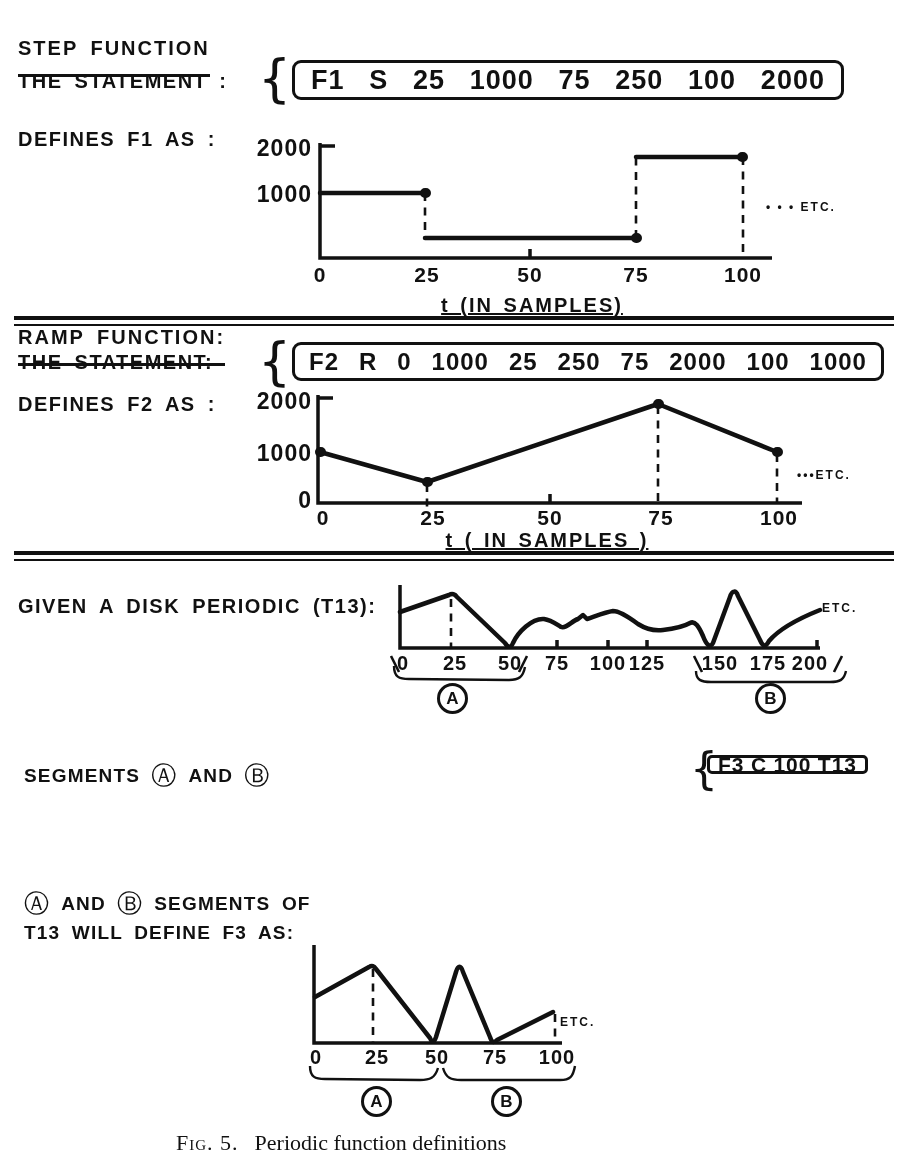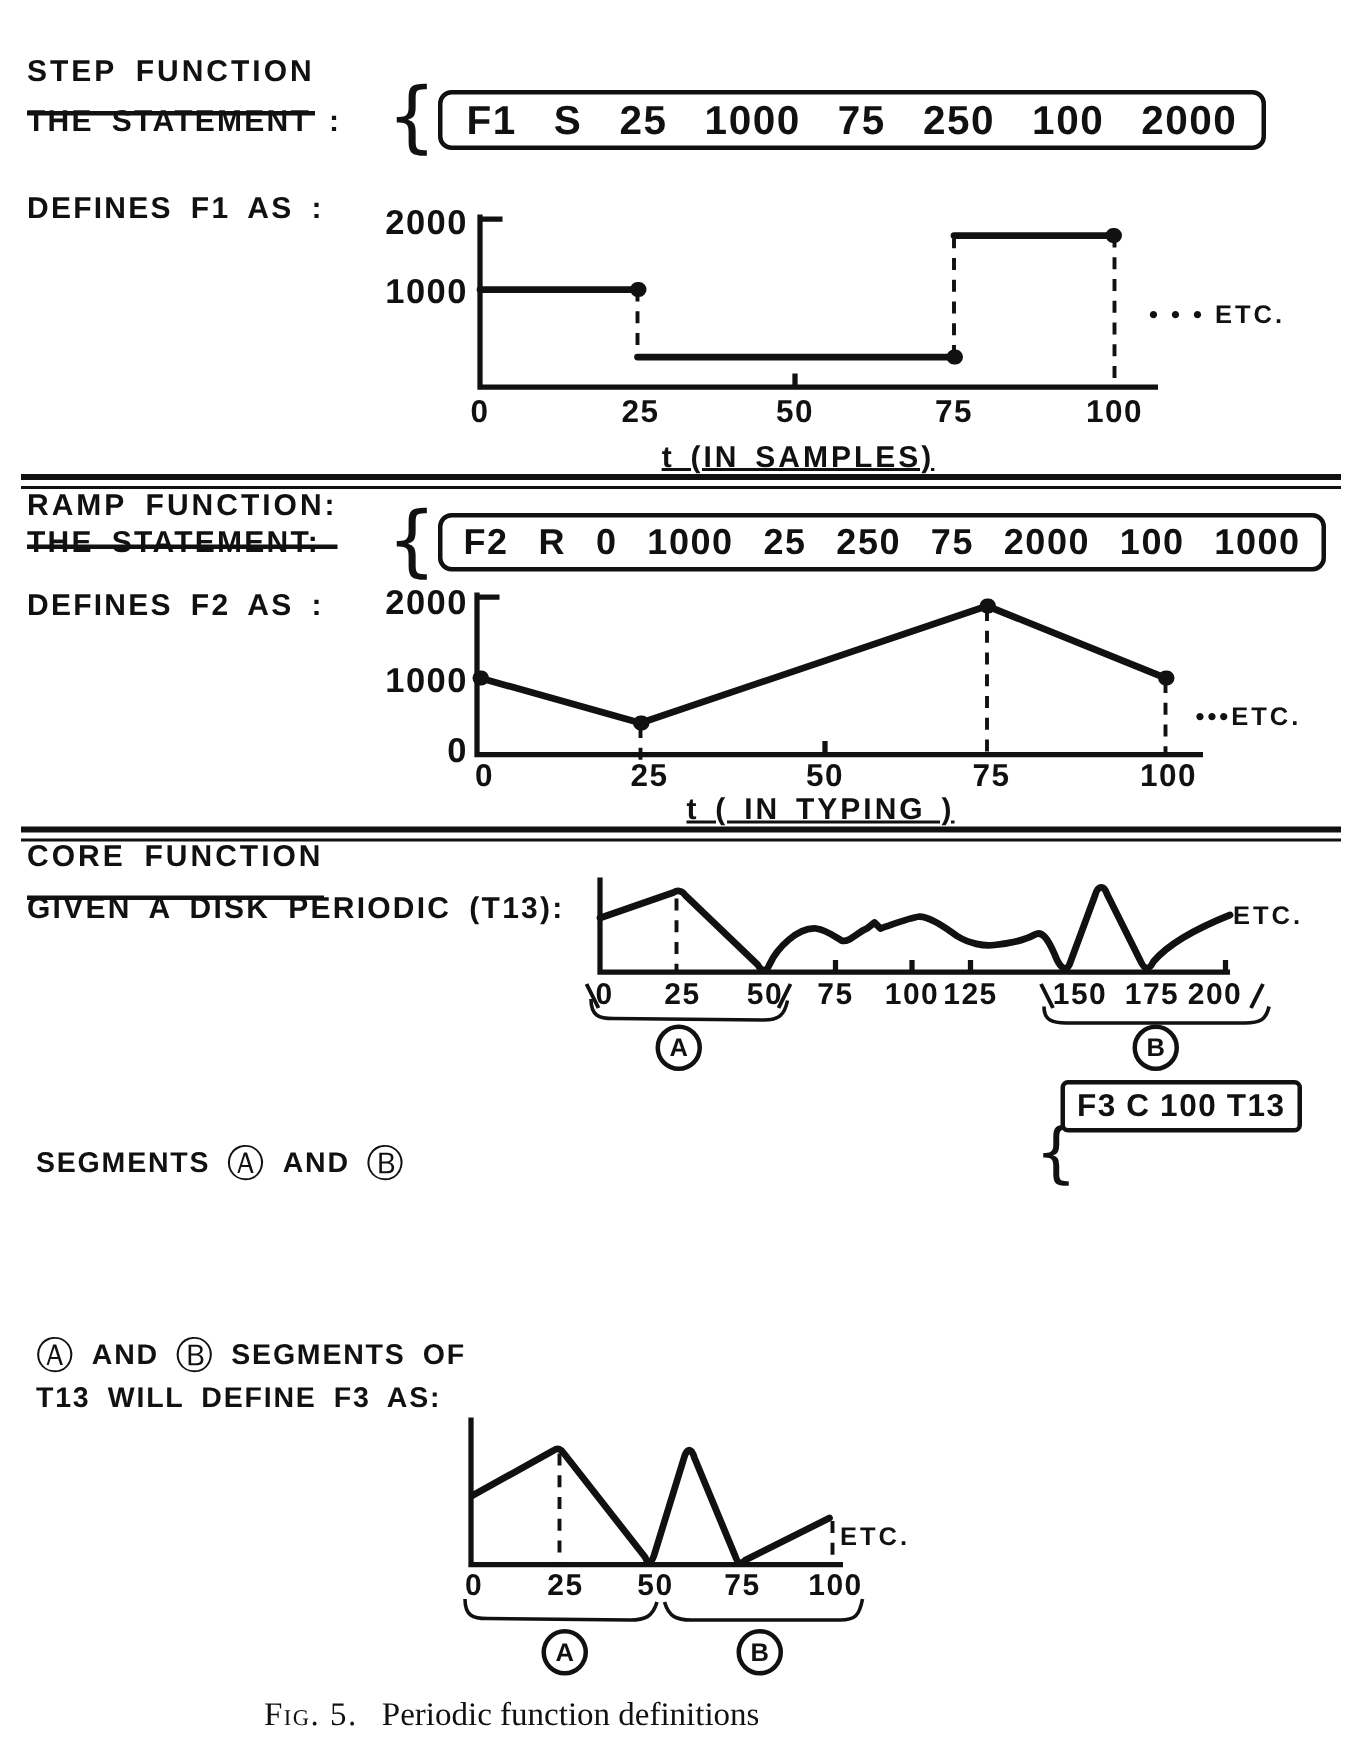--- a/index.html
+++ b/index.html
@@ -8,21 +8,21 @@
   .t{position:absolute;white-space:nowrap;font-weight:700;color:#111;line-height:1.05;}
   .h{font-size:20px;letter-spacing:2px;word-spacing:5px;border-bottom:3px solid #111;padding-bottom:15px;}
   .lbl{font-size:20px;letter-spacing:1.5px;word-spacing:5px;}
   .para{font-size:19px;letter-spacing:1.2px;word-spacing:5px;}
   .seg{display:flex;align-items:center;gap:11px;}
   .uc{font-size:25px;font-weight:400;font-family:"DejaVu Sans",sans-serif;line-height:1;}
   .xl{font-size:21px;transform:translateX(-50%);letter-spacing:1px;}
   .xls{font-size:20px;}
   .yl{font-size:23px;width:76px;text-align:right;letter-spacing:1px;}
   .xt{font-size:20px;transform:translateX(-50%);letter-spacing:2px;word-spacing:3px;text-decoration:underline;}
-  .etcl{font-size:17px;letter-spacing:2px;}
+  .etcl{font-size:12px;letter-spacing:2px;}
   .sep{position:absolute;left:14px;width:880px;height:4px;border-top:4px solid #111;border-bottom:2.5px solid #111;}
   .stmtbox{position:absolute;border:3.5px solid #111;border-radius:9px;display:flex;align-items:center;
            justify-content:space-between;box-sizing:border-box;background:#fff;}
   .stmtbox span{font-weight:700;letter-spacing:1px;}
   .fs1 span{font-size:27px;} .fs2 span{font-size:24px;} .fs3 span{font-size:21px;}
   .bracec{position:absolute;font-weight:400;color:#111;font-family:"DejaVu Sans",sans-serif;line-height:1;}
   .strokes{position:absolute;left:0;top:0;pointer-events:none;}
   .strokes path{fill:none;stroke:#111;}
   .axis{stroke-width:3.5;} 
   .curve{stroke-width:4.5;stroke-linejoin:round;stroke-linecap:round;}
@@ -112,26 +112,25 @@
   <span class="t lbl" style="left:18px;top:394px">DEFINES F2 AS :</span>
 
   <span class="t yl" style="left:236px;top:389px">2000</span>
   <span class="t yl" style="left:236px;top:441px">1000</span>
   <span class="t yl" style="left:236px;top:488px">0</span>
   <span class="t xl" style="left:323px;top:507px">0</span>
   <span class="t xl" style="left:433px;top:507px">25</span>
   <span class="t xl" style="left:550px;top:507px">50</span>
   <span class="t xl" style="left:661px;top:507px">75</span>
   <span class="t xl" style="left:779px;top:507px">100</span>
-  <span class="t xt" style="left:547px;top:530px">t ( IN TYPING )</span>
+  <span class="t xt" style="left:547px;top:530px">t ( IN SAMPLES )</span>
   <span class="t etcl" style="left:797px;top:469px">•••ETC.</span>
 
   <div class="sep" style="top:551px"></div>
 
-  <span class="t h" style="left:18px;top:561px">CORE FUNCTION</span>
   <span class="t lbl" style="left:18px;top:596px">GIVEN A DISK PERIODIC (T13):</span>
 
   <span class="t xl xls" style="left:403px;top:653px">0</span>
   <span class="t xl xls" style="left:455px;top:653px">25</span>
   <span class="t xl xls" style="left:510px;top:653px">50</span>
   <span class="t xl xls" style="left:557px;top:653px">75</span>
   <span class="t xl xls" style="left:608px;top:653px">100</span>
   <span class="t xl xls" style="left:647px;top:653px">125</span>
   <span class="t xl xls" style="left:720px;top:653px">150</span>
   <span class="t xl xls" style="left:768px;top:653px">175</span>
@@ -144,21 +143,21 @@
       <span>B</span>
     </div>
 
   <div class="t para seg" style="left:24px;top:763px">
     <span>SEGMENTS</span>
     <span class="uc">Ⓐ</span>
     <span>AND</span>
     <span class="uc">Ⓑ</span>
   </div>
   <span class="bracec" style="left:690px;top:747px;font-size:44px">{</span>
-  <div class="stmtbox fs3" style="left:707px;top:720px;width:161px;height:35px;padding:0 8px;border-radius:5px;border-width:3px">
+  <div class="stmtbox fs3" style="left:707px;top:755px;width:161px;height:19px;padding:0 8px;border-radius:5px;border-width:3px">
     <span>F3</span>
     <span>C</span>
     <span>100</span>
     <span>T13</span>
   </div>
 
   <div class="t para seg" style="left:24px;top:891px">
     <span class="uc">Ⓐ</span>
     <span>AND</span>
     <span class="uc">Ⓑ</span>

